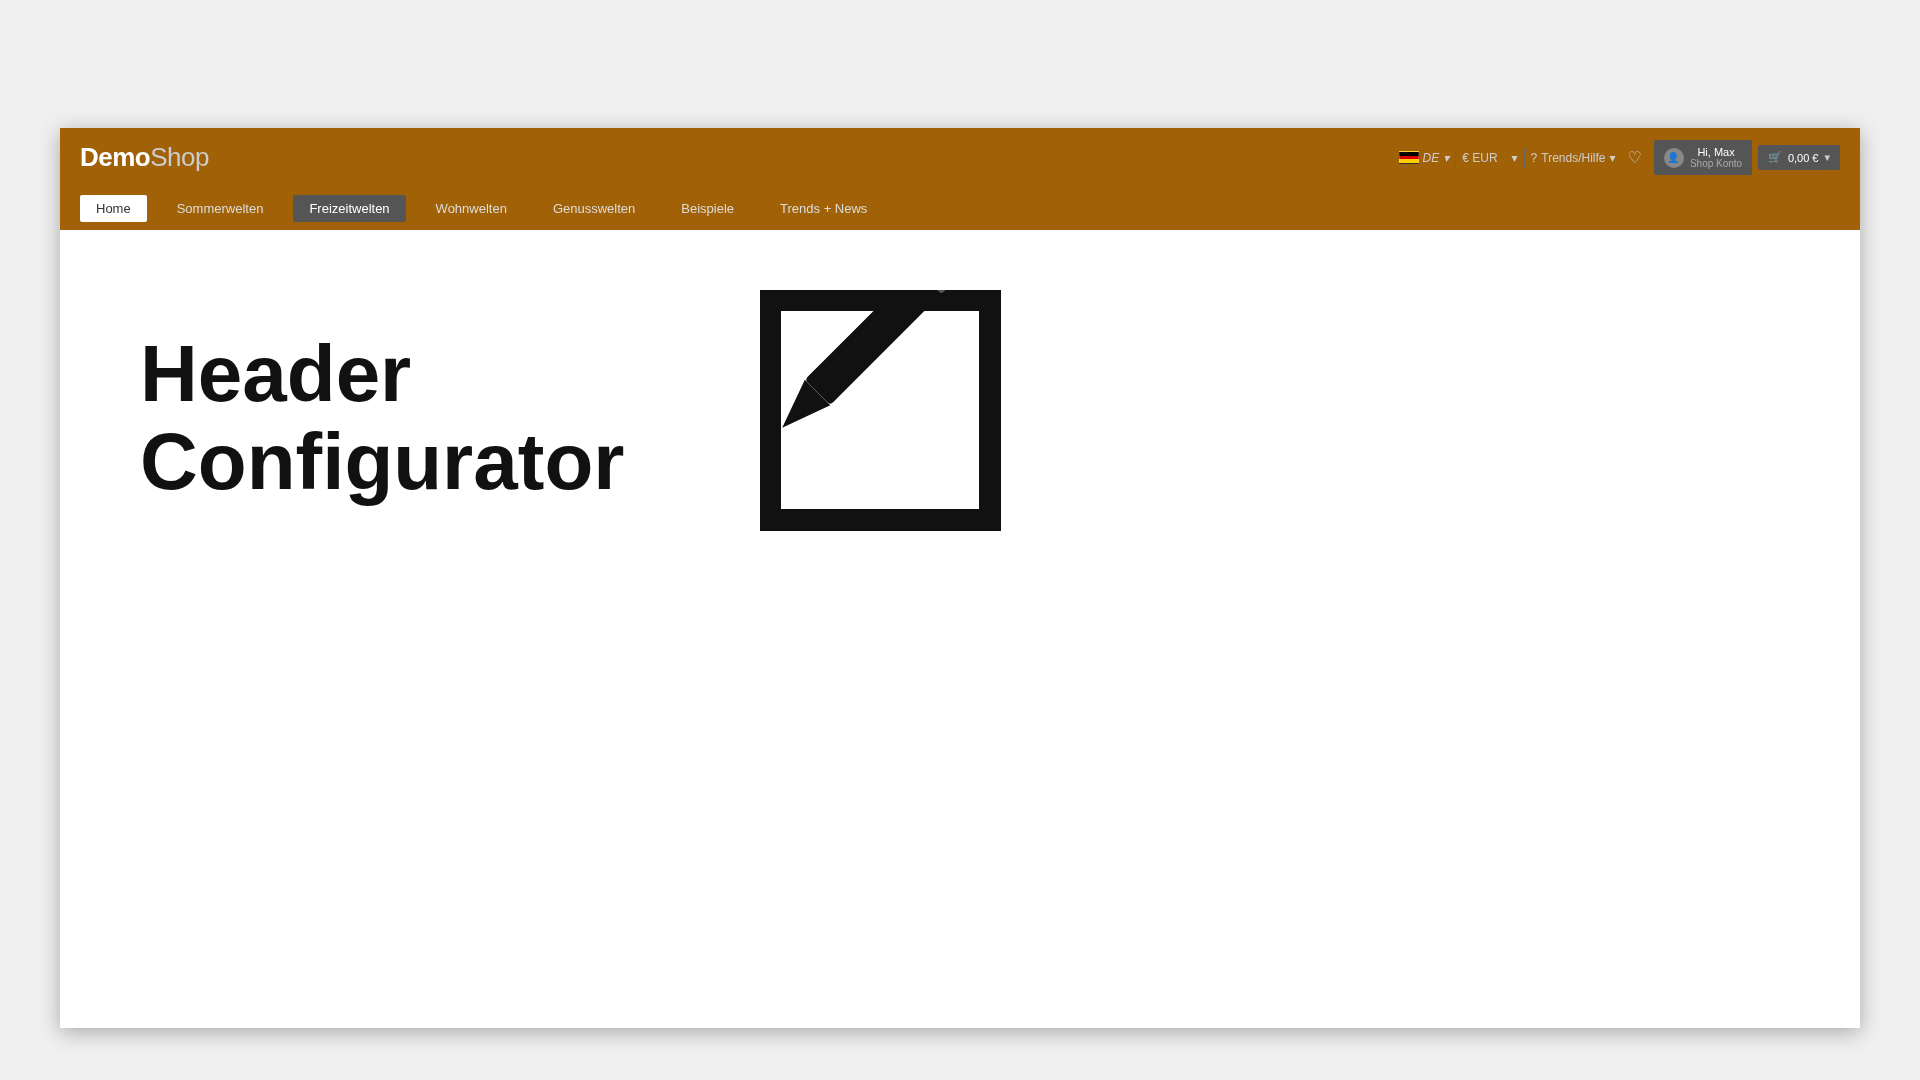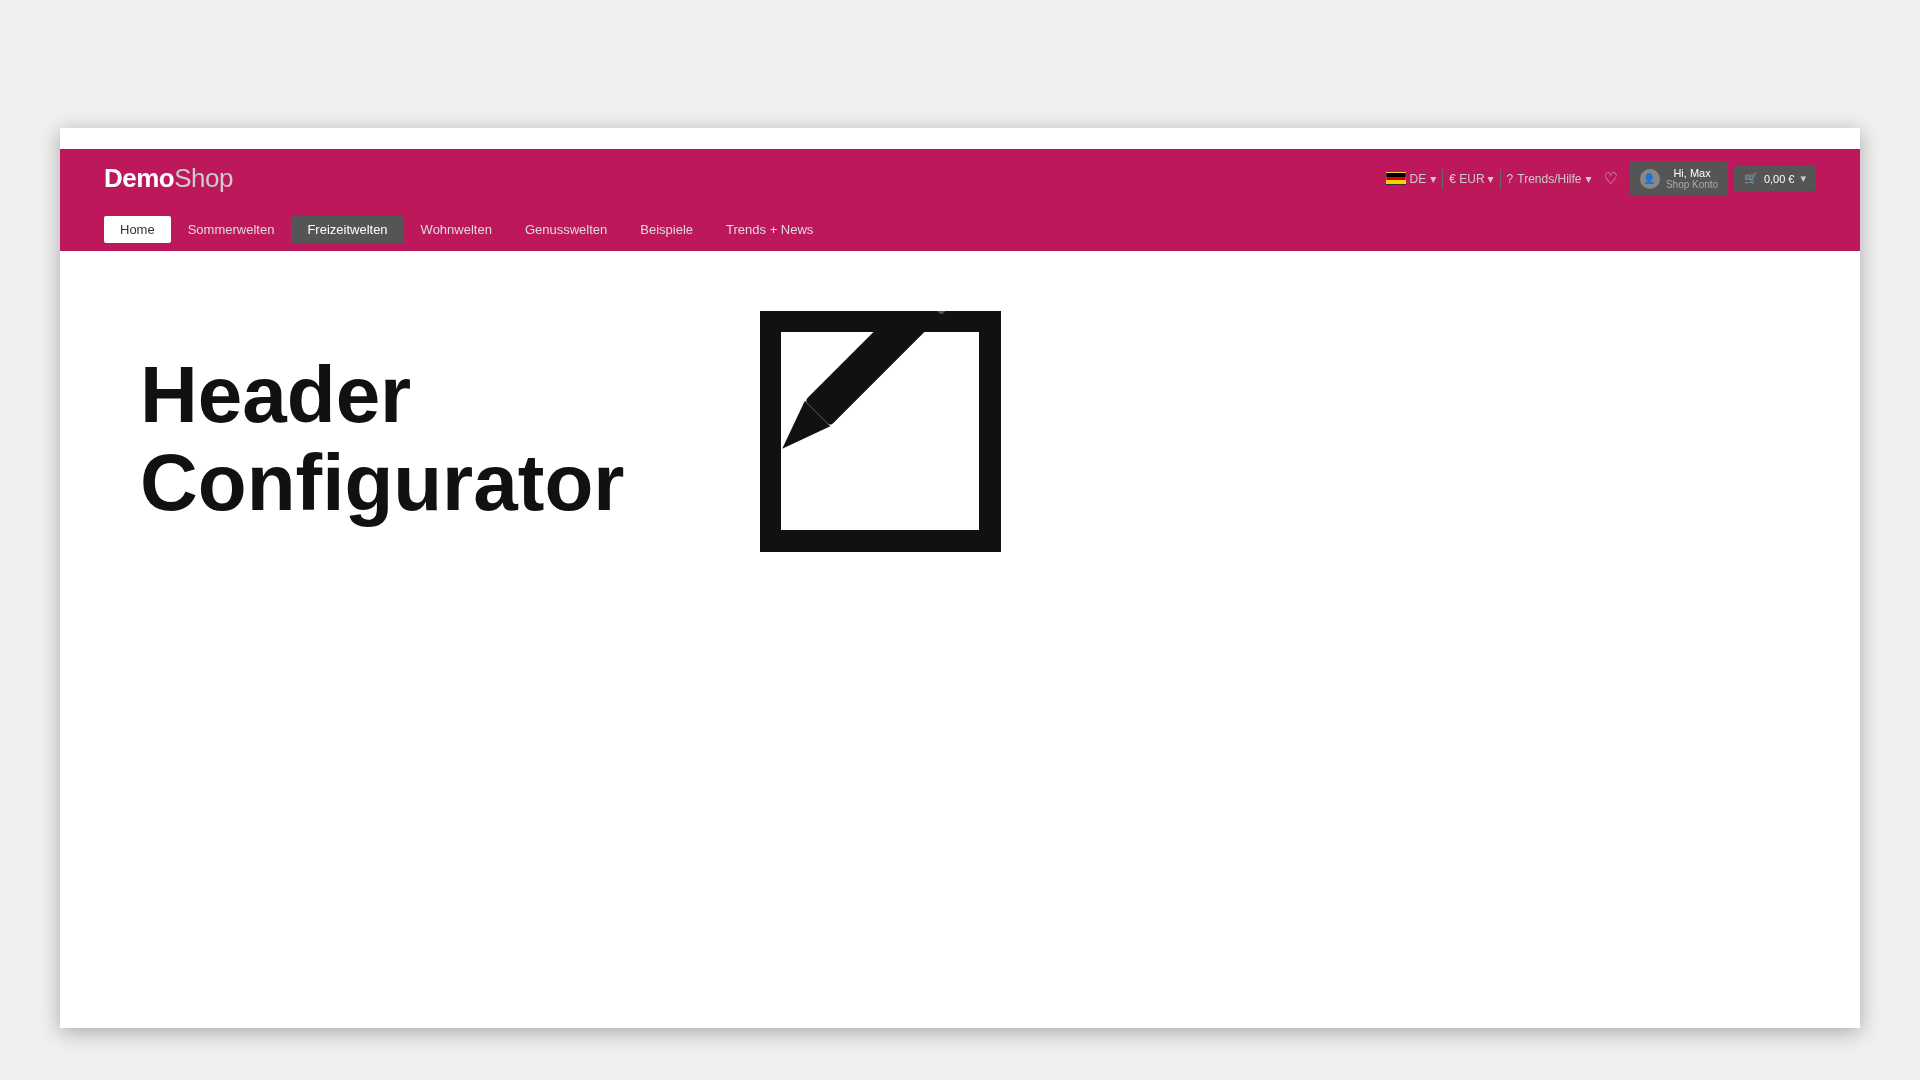--- a/index.html
+++ b/index.html
@@ -31,23 +31,22 @@
       top: 128px;
       left: 60px;
       right: 60px;
       background: white;
       box-shadow: 0 4px 20px rgba(0,0,0,0.3);
       min-height: 900px;
     }
 
     
     .navbar {
-      background: #be185d;
-      padding: 0 44px;
-      margin-top: 21px;
+      background: #a16207;
+      padding: 0 20px;
     }
 
     .navbar-top {
       display: flex;
       justify-content: space-between;
       align-items: center;
       padding: 12px 0;
     }
 
     .logo {
@@ -101,34 +100,35 @@
     }
 
     .lang-btn {
       display: flex;
       gap: 4px;
       background: transparent;
       border: none;
       color: #ccc;
       font-size: 12px;
       cursor: pointer;
+      font-style: italic;
     }
 
     .flag-de {
       display: inline-block;
       width: 20px;
       height: 13px;
       background: linear-gradient(to bottom, #000 33%, #DD0000 33%, #DD0000 66%, #FFCE00 66%);
       border: 1px solid rgba(255,255,255,0.2);
     }
 
     .currency-btn {
       display: flex;
       align-items: center;
-      gap: 3px;
+      gap: 14px;
       background: transparent;
       border: none;
       color: #ccc;
       font-size: 12px;
       cursor: pointer;
     }
 
     .divider-v {
       width: 1px;
       height: 20px;
@@ -190,21 +190,21 @@
       color: #ccc;
       font-size: 16px;
       cursor: pointer;
       padding: 6px;
     }
 
     
     .nav-bar {
       display: flex;
       align-items: center;
-      gap: 1px;
+      gap: 14px;
       padding: 8px 0;
     }
 
     .nav-item {
       padding: 6px 16px;
       font-size: 13px;
       color: #ddd;
       cursor: pointer;
       border-radius: 2px;
       background: transparent;

